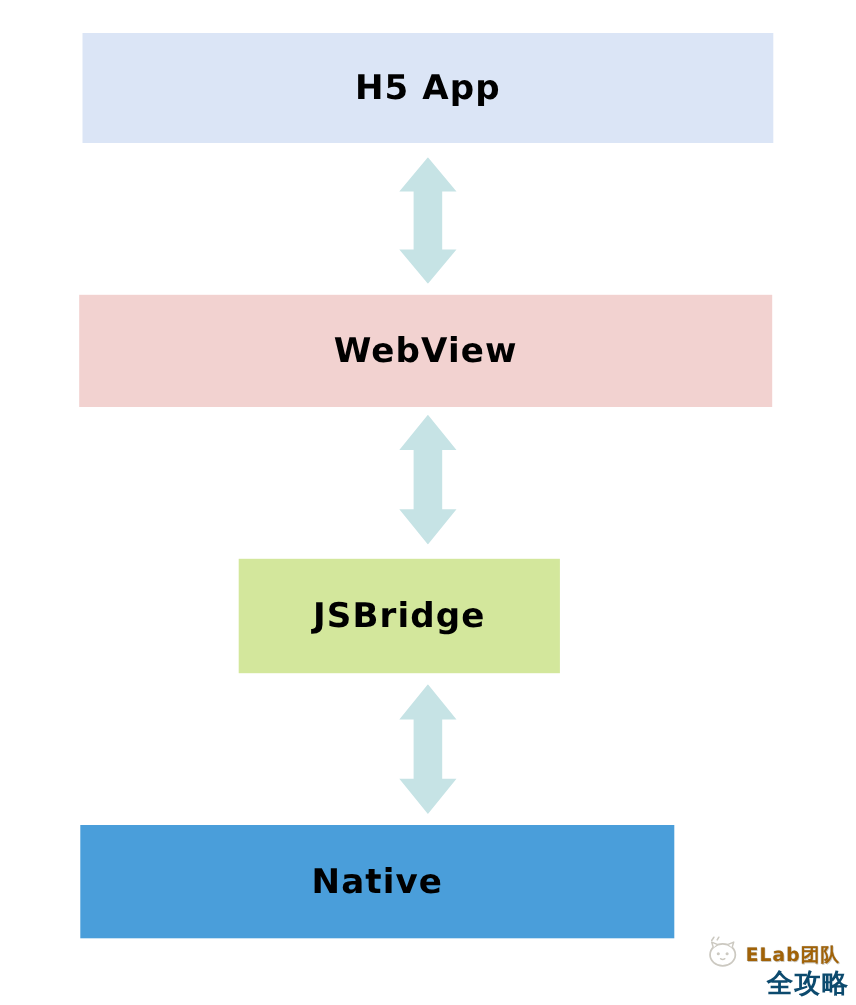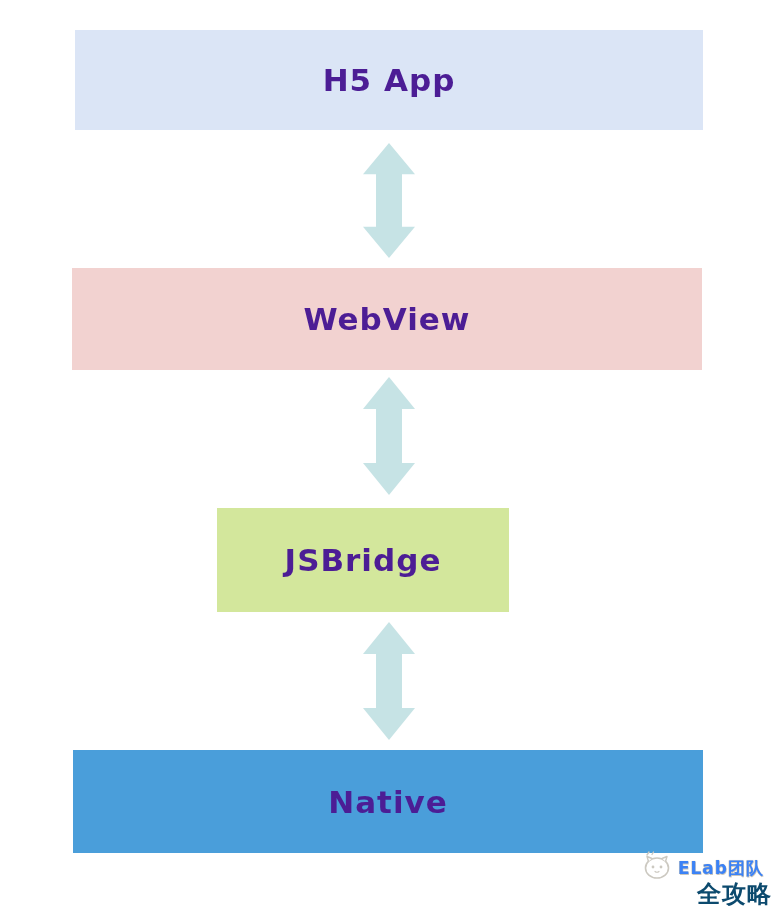--- a/index.html
+++ b/index.html
@@ -16,28 +16,28 @@
   }
   .layer-box {
     position: absolute;
     display: flex;
     align-items: center;
     justify-content: center;
   }
   .layer-label {
     font-size: 31px;
     font-weight: 700;
-    color: #4c1d95;
+    color: #000000;
     letter-spacing: 1px;
     white-space: nowrap;
   }
   .box-h5      { left: 75px;  top: 30px;  width: 628px; height: 100px; background: #dbe5f6; }
   .box-webview { left: 72px;  top: 268px; width: 630px; height: 102px; background: #f2d2d0; text-align: right; }
   .box-jsbridge{ left: 217px; top: 508px; width: 292px; height: 104px; background: #d3e79c; }
-  .box-native  { left: 73px;  top: 750px; width: 630px; height: 103px; background: #4a9eda; }
+  .box-native  { left: 73px;  top: 750px; width: 540px; height: 103px; background: #4a9eda; }
 
   .arrow {
     position: absolute;
     left: 362px;
     width: 54px;
   }
   .arrow-1 { top: 143px; height: 115px; }
   .arrow-2 { top: 377px; height: 118px; }
   .arrow-3 { top: 622px; height: 118px; }
   .arrow svg { display: block; width: 100%; height: 100%; }
@@ -52,21 +52,21 @@
   }
   .wm-row {
     display: flex;
     align-items: center;
     gap: 5px;
     margin-right: 8px;
   }
   .wm-team {
     font-size: 17px;
     font-weight: 600;
-    color: #3b82f6;
+    color: #a16207;
     letter-spacing: 1px;
     text-shadow:
       0 0 1px #c9c6be,
       0.5px 0.5px 0 #c9c6be,
       -0.5px -0.5px 0 #c9c6be;
     white-space: nowrap;
     text-align: center;
   }
   .wm-tagline {
     margin-top: -7px;

